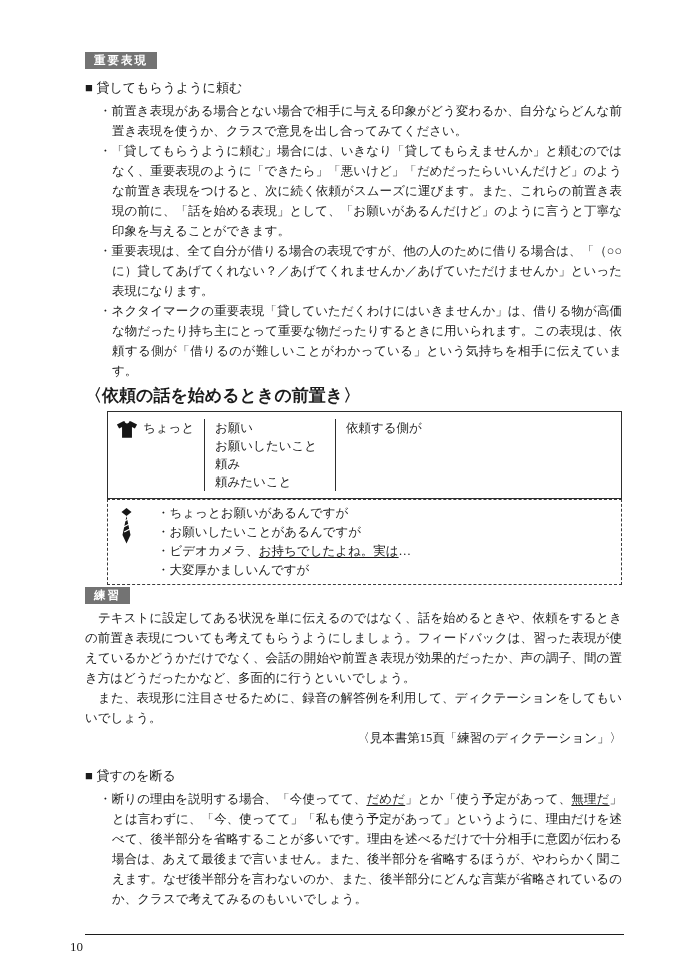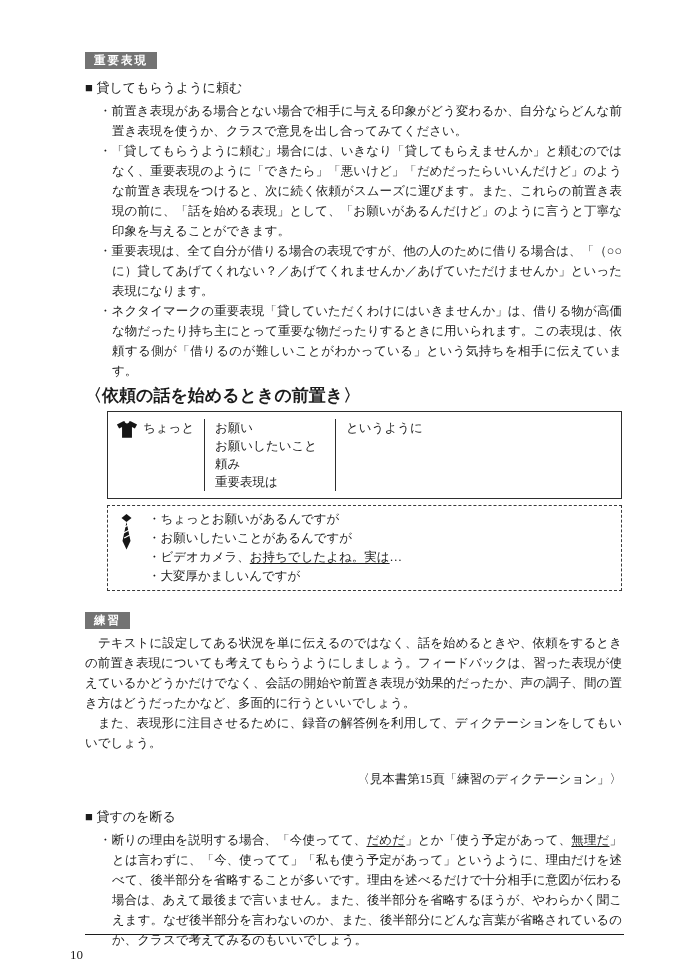--- a/index.html
+++ b/index.html
@@ -57,37 +57,37 @@
     display:flex; align-items:stretch;
     padding:7px 8px;
   }
   .expr-box .cell { line-height:18px; }
   .expr-box .c1 { width:88px; display:flex; align-items:flex-start; gap:5px; border-right:1px solid #2e2e2e; }
   .expr-box .c2 { width:120px; padding-left:10px; border-right:1px solid #2e2e2e; }
   .expr-box .c3 { flex:1; padding-left:10px; }
   .tshirt { flex:0 0 auto; margin-top:1px; }
 
   .expr-examples {
-    margin-left:22px; margin-top:6px;
+    margin-left:22px; 
     border:1px dashed #3a3a3a;
     padding:4px 10px 4px 12px;
-    display:flex; gap:15px; align-items:flex-start;
+    display:flex; gap:24px; align-items:flex-start;
   }
   .expr-examples .lines div { line-height:19px; text-align:left; }
   .necktie { flex:0 0 auto; margin-top:4px; }
 
-  .practice-block { margin-top:19px; }
-  .ref-line { text-align:right; margin-top:16px; }
+  .practice-block { margin-top:0; }
+  .ref-line { text-align:right; margin-top:0; }
 
   .footer-rule {
     position:absolute; left:85px; right:76px; bottom:40px;
     border-top:1.5px solid #1c1c1c;
   }
   .page-number {
-    position:absolute; left:70px; bottom:12px;
+    position:absolute; left:70px; bottom:20px;
     font-size:13px; line-height:16px;
   }
 </style>
 </head>
 <body>
 
 <div class="page">
 
   <div class="badge-row">
     <span class="badge-black">重要表現</span>
@@ -108,23 +108,23 @@
         <svg width="22" height="19" viewBox="0 0 24 20">
             <path d="M8 1 L9.5 1 C9.5 2.4 10.6 3.4 12 3.4 C13.4 3.4 14.5 2.4 14.5 1 L16 1 L23 4.6 L20.6 9 L17.4 7.4 L17.4 19 L6.6 19 L6.6 7.4 L3.4 9 L1 4.6 Z" fill="#161616"></path>
           </svg>
       </span>
       <span>ちょっと</span>
     </div>
     <div class="cell c2">
       <div>お願い</div>
       <div>お願いしたいこと</div>
       <div>頼み</div>
-      <div>重要表現は</div>
+      <div>頼みたいこと</div>
     </div>
-    <div class="cell c3">というように</div>
+    <div class="cell c3">依頼する側が</div>
   </div>
 
   <div class="expr-examples">
     <span class="necktie">
       <svg width="13" height="36" viewBox="0 0 13 36">
         <path d="M6.5 0 L11.5 4 L6.5 8 L1.5 4 Z" fill="#161616"></path>
         <path d="M6.5 8 L10.5 27 L6.5 35.5 L2.5 27 Z" fill="#161616"></path>
         <path d="M2.6 14 L9.4 10.5 M3.4 19 L10.2 15.5 M4.2 24 L10.8 20.5" stroke="#ffffff" stroke-width="1.1" fill="none"></path>
       </svg>
     </span>

